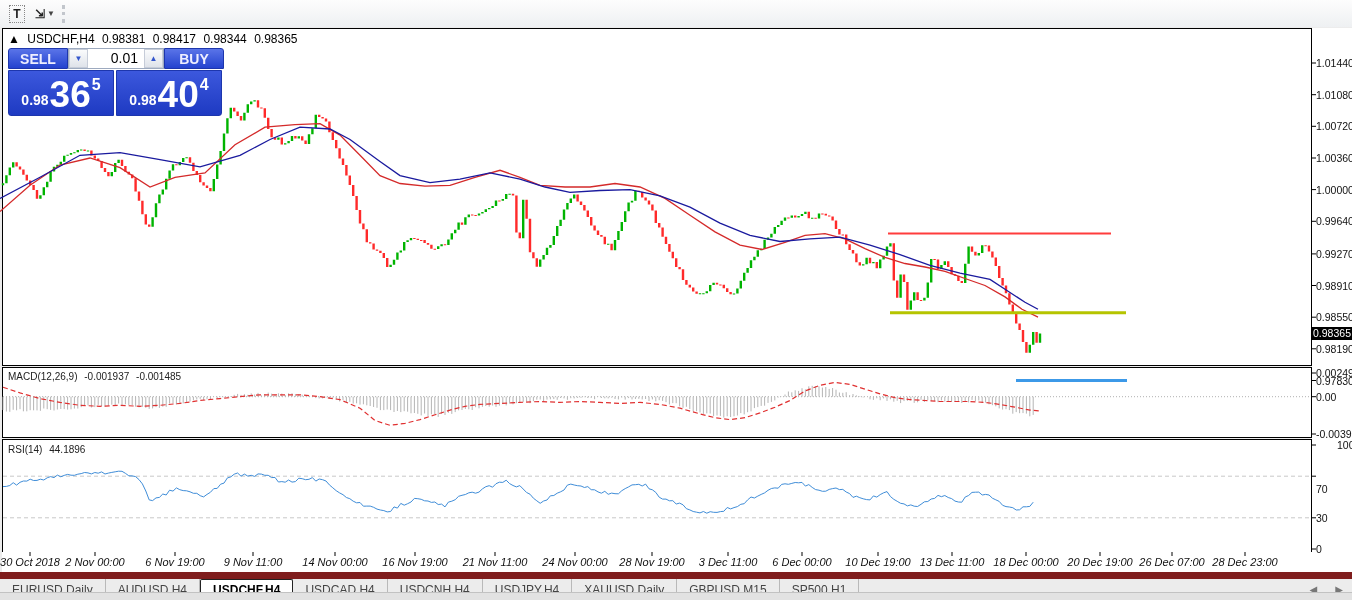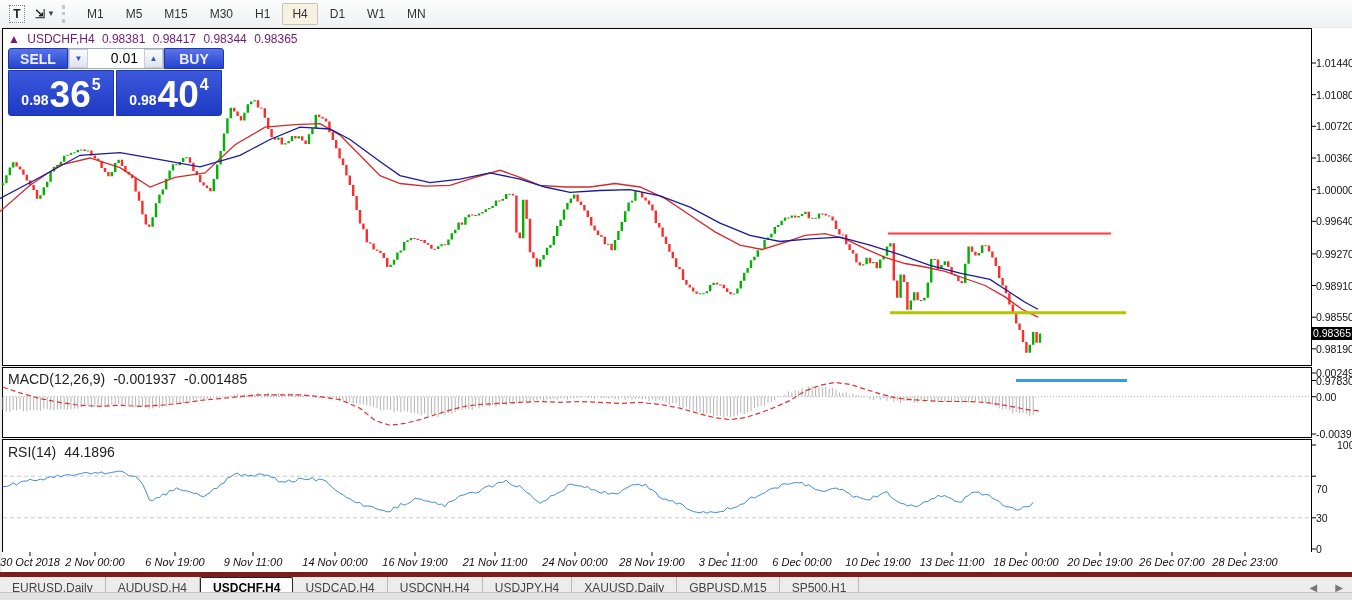--- a/index.html
+++ b/index.html
@@ -25,23 +25,23 @@
   #rsi-panel{left:2px;top:412px;width:1310px;height:140px;}
   #axis-col{position:absolute;left:1312px;top:1px;width:40px;height:551px;background:#fff;}
   #date-strip{position:absolute;left:2px;top:525px;width:1350px;height:20px;background:#fff;}
   #chart-svg-holder{position:absolute;left:0;top:0;width:1352px;height:545px;pointer-events:none;z-index:3;}
 
   .axlbl{position:absolute;left:1316px;font-size:10.5px;color:#111;z-index:4;white-space:nowrap;}
   #price-tag{position:absolute;left:1312px;width:40px;height:13px;background:#000;color:#fff;
     font-size:10.5px;text-align:center;line-height:13px;z-index:5;}
   .datelbl{position:absolute;top:529px;font-size:11px;color:#111;transform:translateX(-50%);white-space:nowrap;z-index:4;font-style:italic;}
 
-  #ohlc-header{position:absolute;left:8px;top:5px;z-index:6;font-size:12px;color:#701a75;}
+  #ohlc-header{position:absolute;left:8px;top:5px;z-index:6;font-size:12px;color:#000000;}
   #ohlc-header span{margin-right:4px;}
-  .ind-label{position:absolute;z-index:6;font-size:14px;color:#222;}
+  .ind-label{position:absolute;z-index:6;font-size:10px;color:#222;}
   .ind-label span{margin-right:4px;}
 
   
   #trade-panel{position:absolute;left:8px;top:21px;width:216px;z-index:7;}
   #trade-top{display:flex;height:21px;}
   .trade-btn{background:linear-gradient(#5a74e8,#2443cf);color:#eef;font-size:14px;font-weight:bold;
     display:flex;align-items:center;justify-content:center;border:1px solid #1d36ad;box-sizing:border-box;}
   #sell-btn{width:60px;border-radius:3px 0 0 0;}
   #buy-btn{width:60px;border-radius:0 3px 0 0;text-align:center;}
   #vol-box{flex:1;display:flex;border:1px solid #9daabf;box-sizing:border-box;background:#fff;}
@@ -52,52 +52,41 @@
   .price-box{width:106px;height:46px;background:linear-gradient(#3c58dd,#1e3ac2);color:#fff;
     display:flex;align-items:flex-end;justify-content:center;border:1px solid #1d36ad;box-sizing:border-box;}
   .price-box:first-child{margin-right:2px;border-radius:0 0 0 3px;}
   .price-box:last-child{border-radius:0 0 3px 0;}
   .p-small{font-size:14px;font-weight:bold;margin:0 1px 7px 0;}
   .p-big{font-size:37px;font-weight:bold;line-height:40px;}
   .p-sup{font-size:16px;font-weight:bold;margin:5px 0 0 1px;align-self:flex-start;}
 
   
   #tabbar{position:absolute;left:0;top:572px;width:1352px;height:20px;background:#ececec;
-    border-top:5px solid #7f1d1d;display:flex;align-items:stretch;font-size:12px;color:#444;}
+    border-top:7px solid #7f1d1d;display:flex;align-items:stretch;font-size:12px;color:#444;}
   .tab{padding:2px 12px 0 12px;border-right:1px solid #b9b9b9;display:flex;align-items:center;cursor:default;}
   .tab.active{background:#fff;border:1px solid #222;border-bottom:1px solid #fff;font-weight:bold;color:#000;
     margin-top:0;border-radius:2px 2px 0 0;}
   #tab-arrows{margin-left:auto;display:flex;align-items:center;color:#777;font-size:10px;}
   #tab-arrows div{padding:0 9px;}
   #statusbar{position:absolute;left:0;top:592px;width:1352px;height:8px;background:#e2e2e2;border-top:1px solid #c2c2c2;}
 </style>
 </head>
 <body>
 <div id="app">
 
   <div id="toolbar">
     <div class="tool-icon">
       <span class="ticonbox">T</span>
     </div>
     <div class="tool-icon">
       <span>⇲</span>
       <span class="caret">▼</span>
     </div>
     <div class="tb-sep"></div>
-    <div id="tf-group" style="display:flex;">
-        <div class="tfbtn">M1</div>
-        <div class="tfbtn">M5</div>
-        <div class="tfbtn">M15</div>
-        <div class="tfbtn">M30</div>
-        <div class="tfbtn">H1</div>
-        <div class="tfbtn active">H4</div>
-        <div class="tfbtn">D1</div>
-        <div class="tfbtn">W1</div>
-        <div class="tfbtn">MN</div>
-      </div>
   </div>
 
   <div id="chart-area">
     <div class="panel" id="main-panel"></div>
     <div class="panel" id="macd-panel"></div>
     <div class="panel" id="rsi-panel"></div>
     <div id="axis-col"></div>
     <div id="date-strip"></div>
 
     <svg id="chart-svg-holder" width="1352" height="545">

